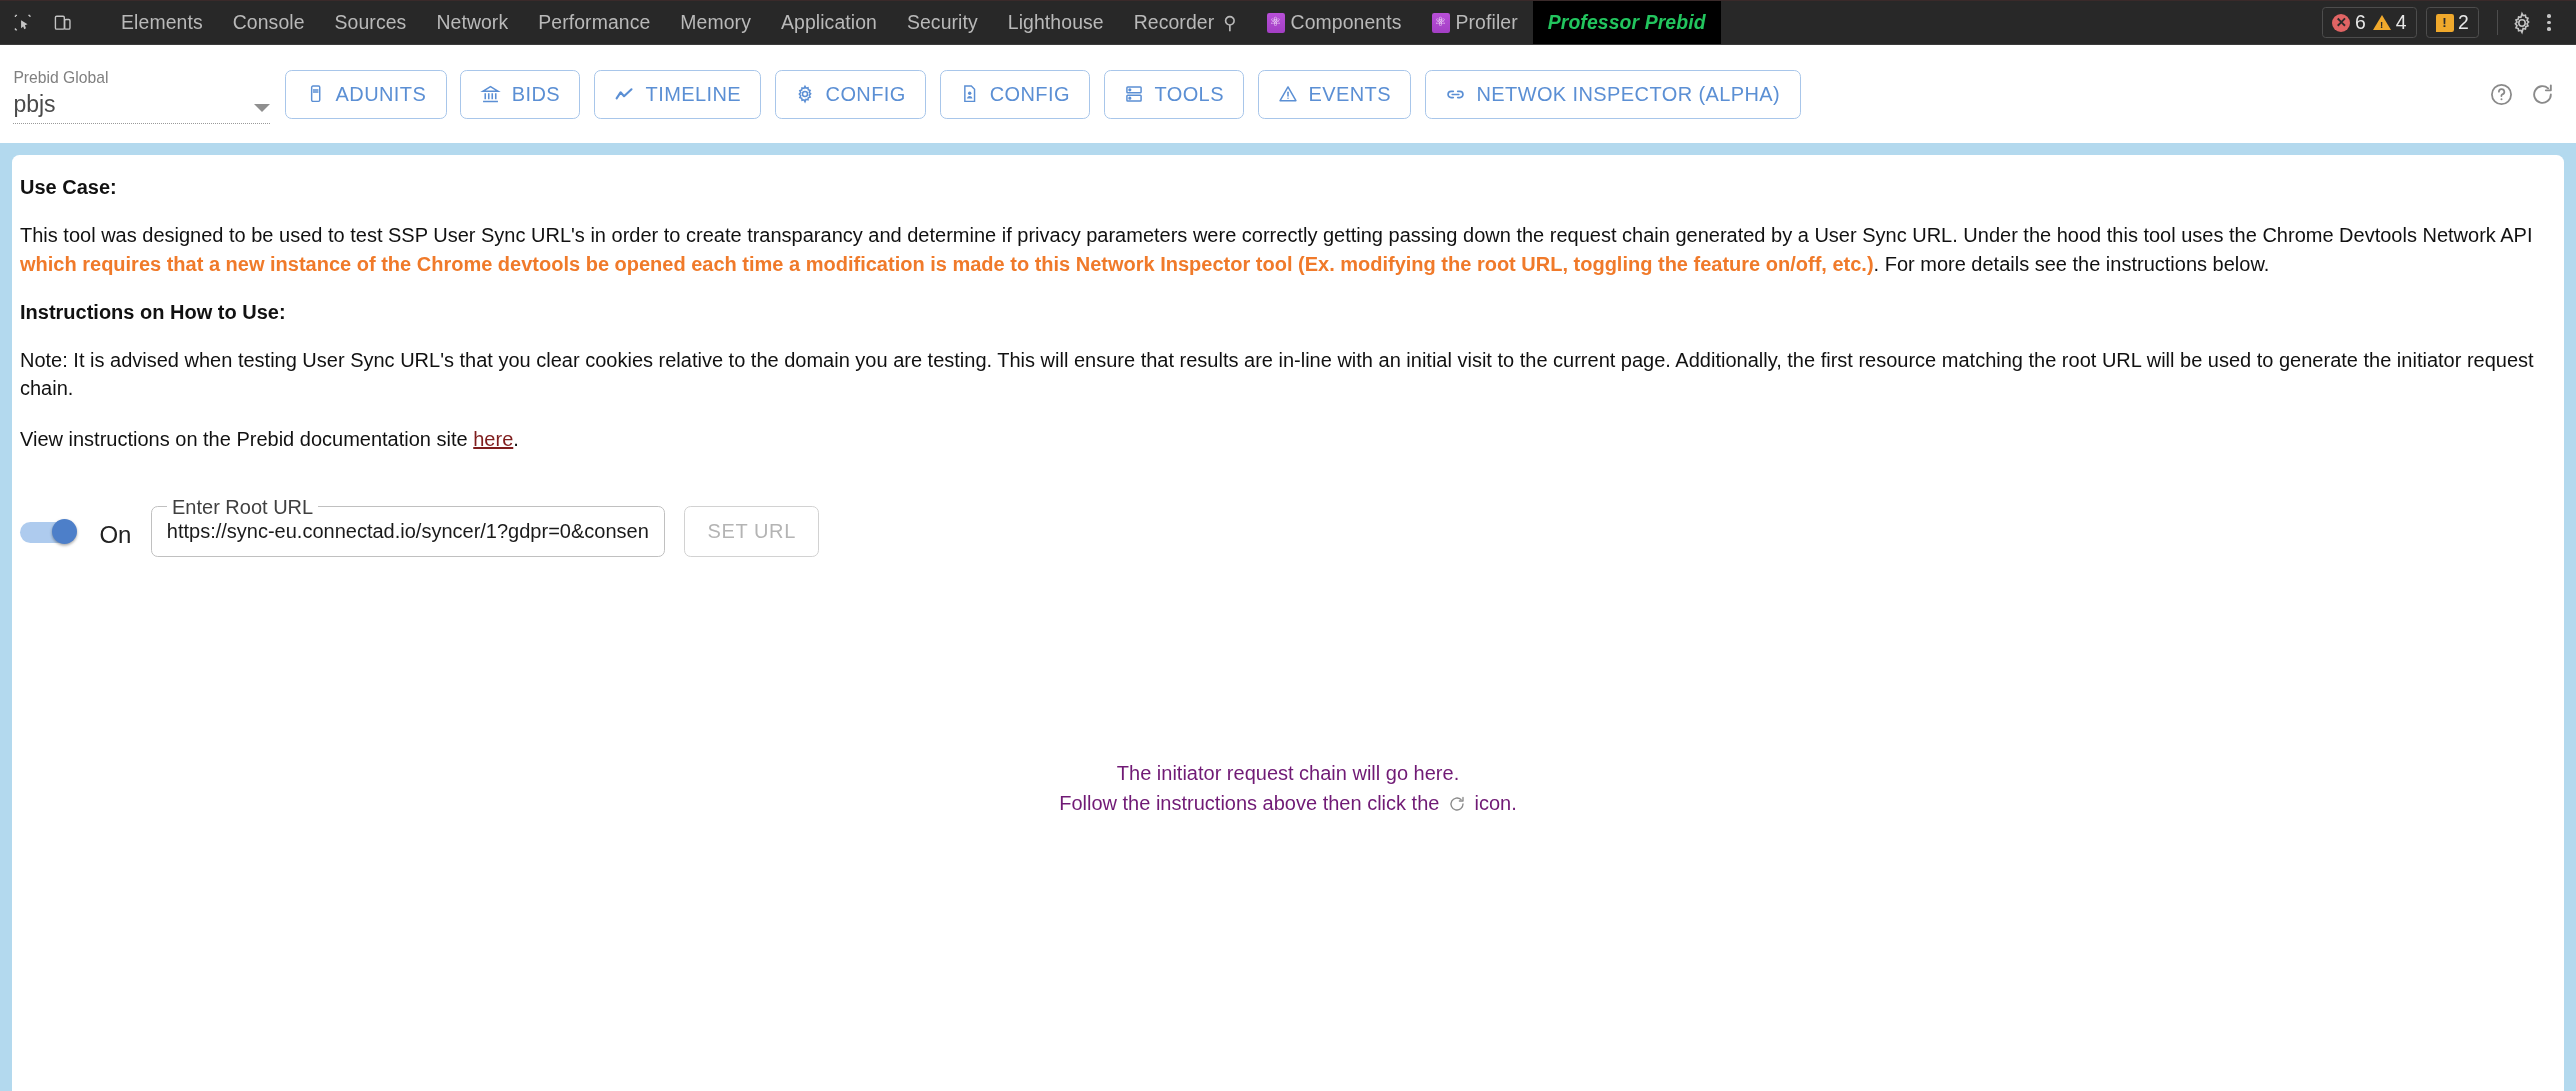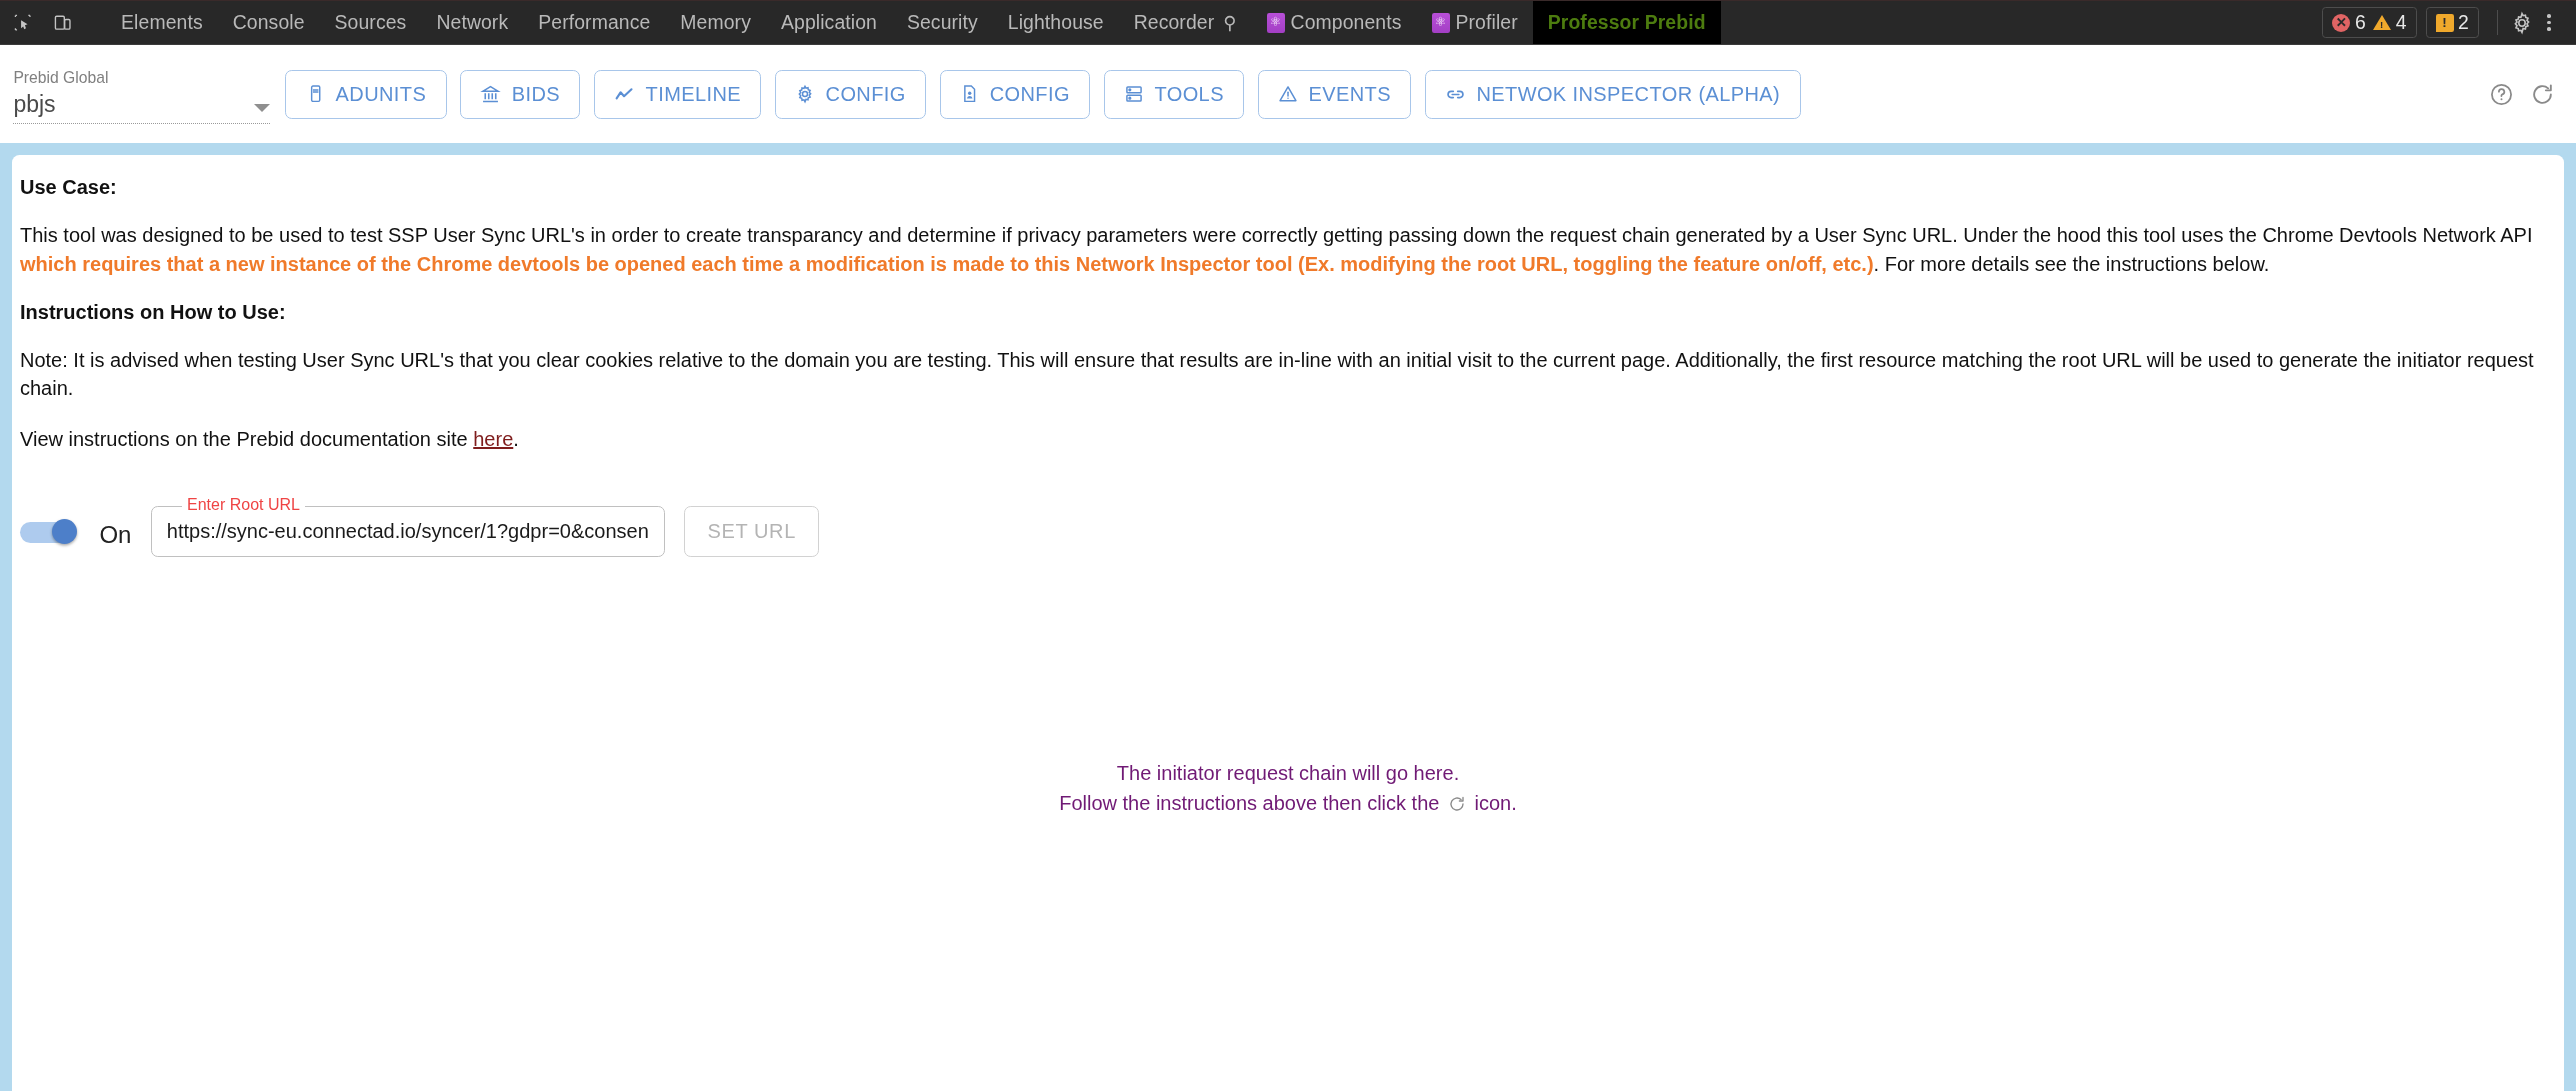--- a/index.html
+++ b/index.html
@@ -42,22 +42,23 @@
     display: flex; align-items: center; gap: 6px;
     padding: 0 15px;
     font-size: 19.4px;
     color: #b9b9b9;
     white-space: nowrap;
     cursor: pointer;
     letter-spacing: 0.1px;
   }
   .dt-tab.active {
     background: #000000;
-    color: #4d7c0f;
+    color: #22c55e;
     font-weight: bold;
+    font-style: italic;
   }
   .react-badge {
     display: inline-flex; align-items: center; justify-content: center;
     width: 18px; height: 20px;
     background: linear-gradient(#b84fd8, #a33fc4);
     border-radius: 2.2px;
     color: #fff; font-size: 12.7px; line-height: 1;
   }
   .flask-glyph { font-size: 18px; color: #b9b9b9; margin-left: 3px; }
 
@@ -204,25 +205,25 @@
     background: #4d7fc9;
     box-shadow: 0 1.5px 3px rgba(0,0,0,.35);
   }
   .switch-label { font-size: 24px; color: #222; margin-top: 7px; }
   .field {
     position: relative;
     width: 514px;
   }
   .field .legend {
     position: absolute;
-    top: -9.7px; left: 31px;
+    top: -9.7px; left: 16px;
     background: #fff;
     padding: 0 5.2px;
-    font-size: 16px;
-    color: #ef4444;
+    font-size: 20px;
+    color: #404040;
   }
   .field input {
     width: 100%;
     height: 51px;
     border: 0.7px solid #c0c0c0;
     border-radius: 6.7px;
     padding: 0 15px;
     font-size: 20px;
     color: #1a1a1a;
     font-family: "Liberation Sans", sans-serif;

